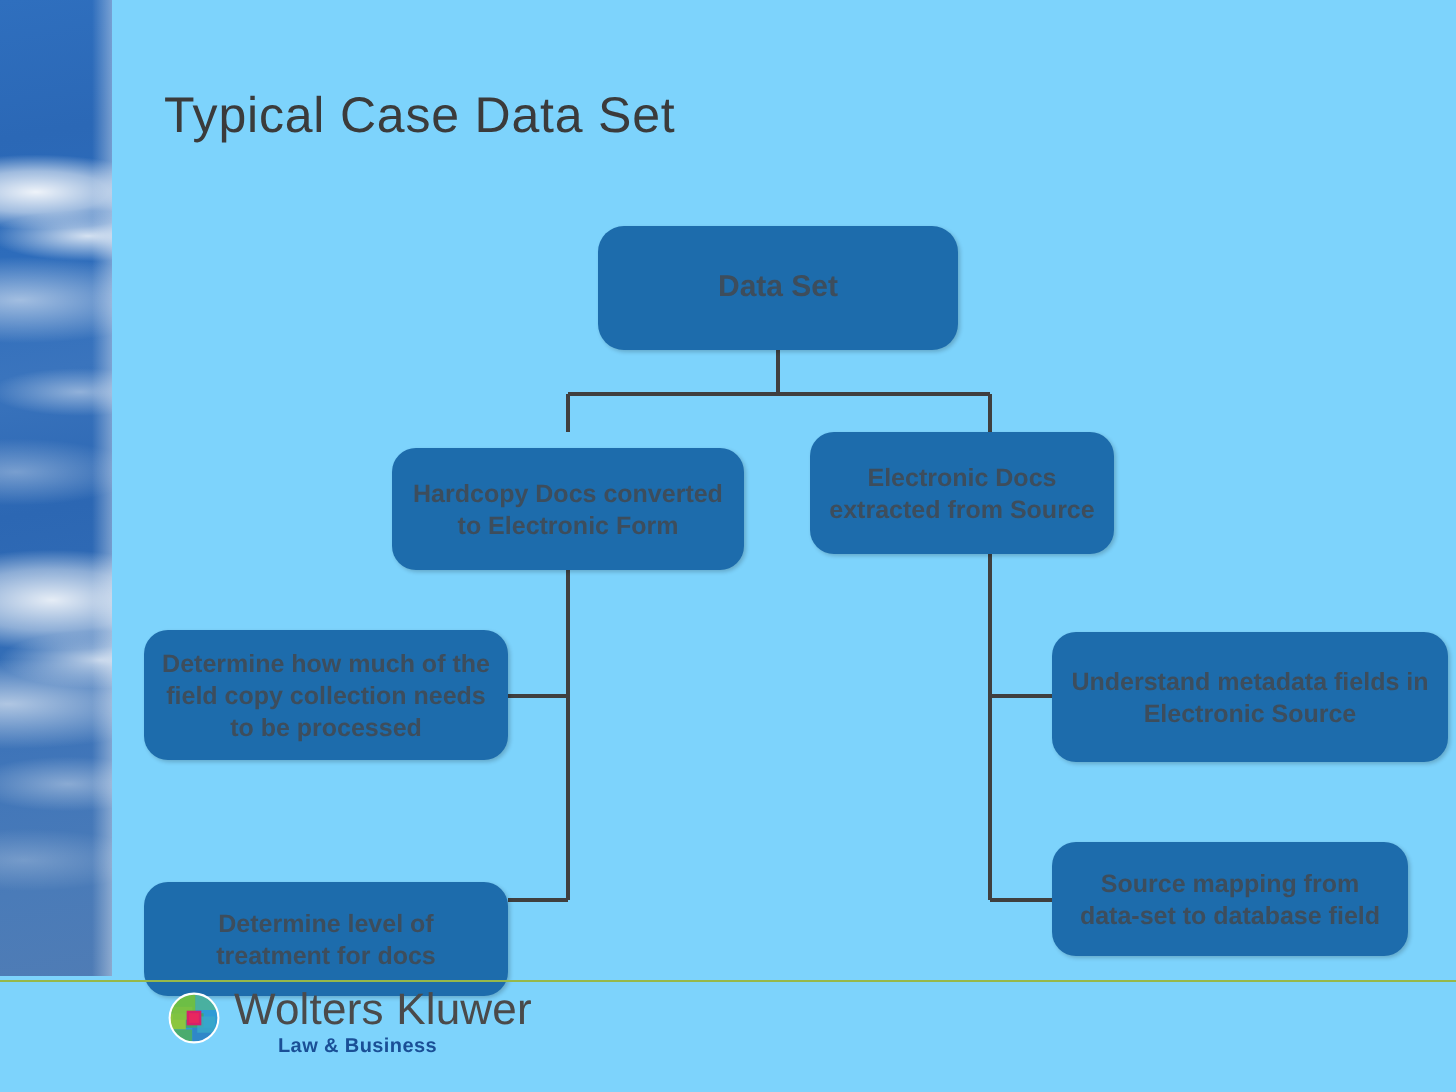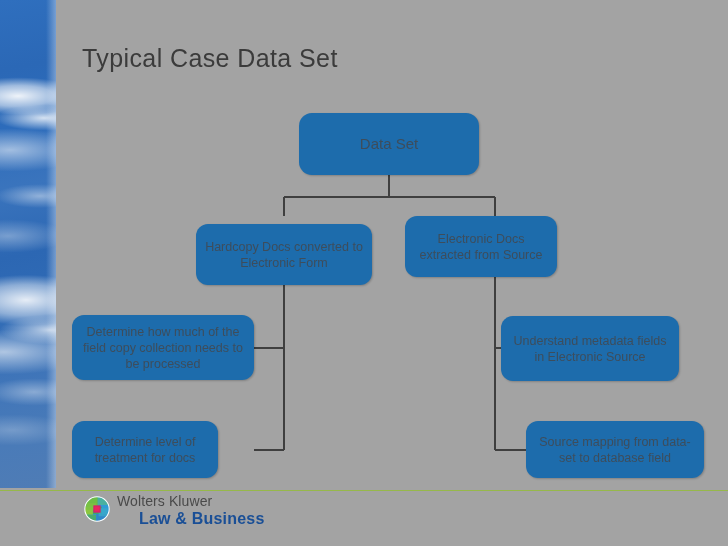--- a/index.html
+++ b/index.html
@@ -7,21 +7,21 @@
     padding: 0;
     background: #ffffff;
   }
   body {
     font-family: "Liberation Sans", sans-serif;
   }
   #slide {
     position: relative;
     width: 728px;
     height: 546px;
-    background: #a3a3a3;
+    background: #7dd3fc;
     overflow: hidden;
   }
 
   
   #sky-strip {
     position: absolute;
     left: 0;
     top: 0;
     width: 56px;
     height: 488px;
@@ -80,20 +80,21 @@
     box-sizing: border-box;
     display: flex;
     align-items: center;
     justify-content: center;
     text-align: center;
     color: #3d4d5c;
     font-size: 12.5px;
     line-height: 16px;
     padding: 4px 8px;
     box-shadow: 1px 1px 2px rgba(0,0,0,.20);
+    font-weight: bold;
   }
   .node.root {
     font-size: 15px;
     line-height: 18px;
     border-radius: 13px;
   }
 
   
   #footer-rule {
     position: absolute;
@@ -116,29 +117,29 @@
     flex: 0 0 26px;
     margin-top: 2px;
   }
   #brand-text {
     margin-left: 7px;
     display: flex;
     flex-direction: column;
     line-height: 1;
   }
   #brand-name {
-    font-size: 14px;
+    font-size: 22px;
     color: #4a4a4a;
     font-weight: 400;
     letter-spacing: .1px;
   }
   #brand-tagline {
     margin-top: 3px;
     margin-left: 22px;
-    font-size: 16px;
+    font-size: 10px;
     font-weight: bold;
     color: #1a4f96;
     letter-spacing: .2px;
   }
 </style>
 </head>
 <body>
 
 <div id="slide">
 
@@ -177,25 +178,25 @@
     </div>
 
     <div class="node" style="left:405px; top:216px; width:152px; height:61px;">
       <span>Electronic Docs extracted from Source</span>
     </div>
 
     <div class="node" style="left:72px; top:315px; width:182px; height:65px;">
       <span>Determine how much of the field copy collection needs to be processed</span>
     </div>
 
-    <div class="node" style="left:501px; top:316px; width:178px; height:65px;">
+    <div class="node" style="left:526px; top:316px; width:198px; height:65px;">
       <span>Understand metadata fields in Electronic Source</span>
     </div>
 
-    <div class="node" style="left:72px; top:421px; width:146px; height:57px;">
+    <div class="node" style="left:72px; top:441px; width:182px; height:57px;">
       <span>Determine level of treatment for docs</span>
     </div>
 
     <div class="node" style="left:526px; top:421px; width:178px; height:57px;">
       <span>Source mapping from data-set to database field</span>
     </div>
 
   </div>
 
   <div id="footer-rule"></div>

